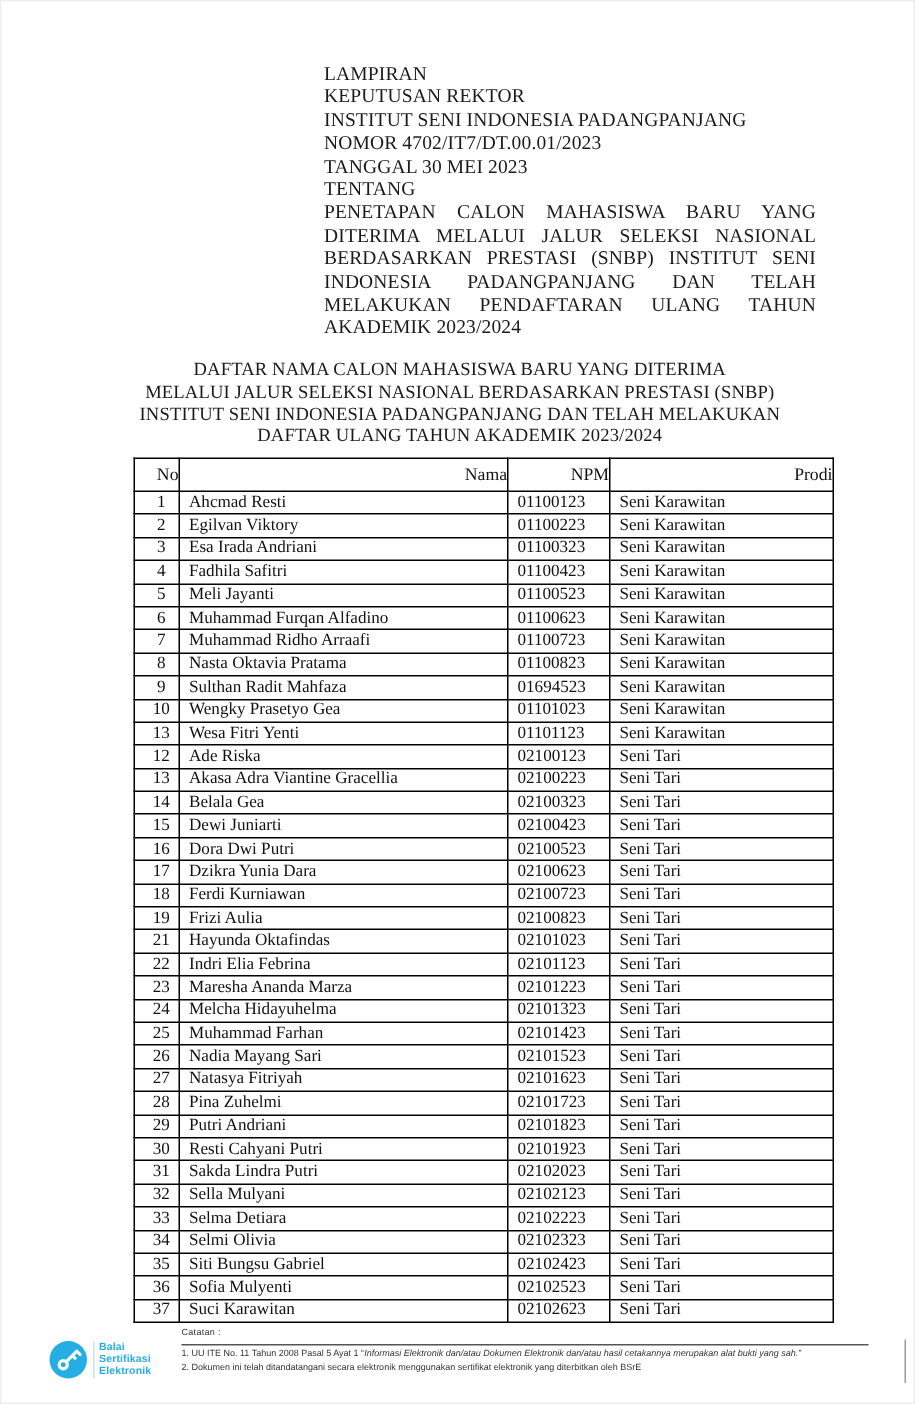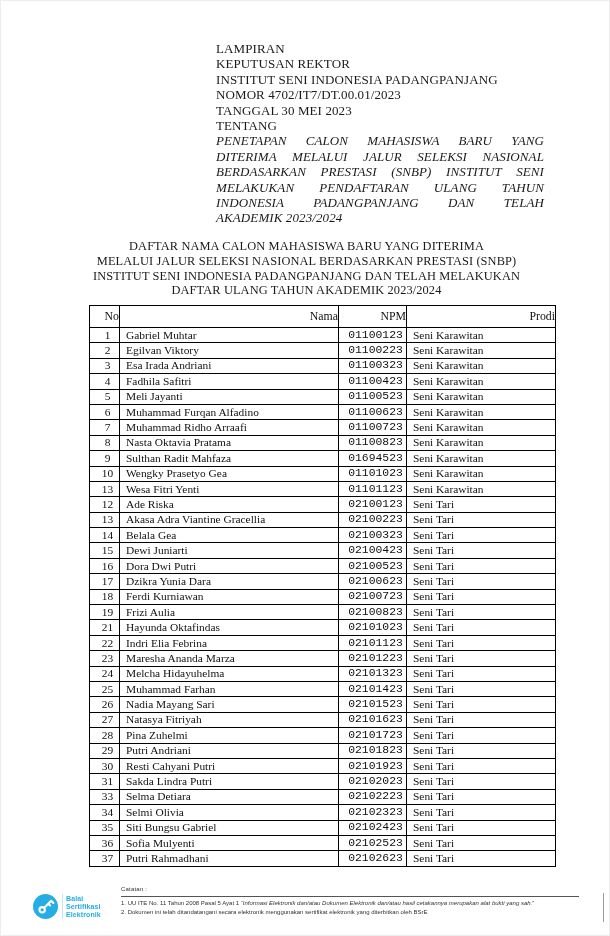--- a/index.html
+++ b/index.html
@@ -13,21 +13,21 @@
     box-sizing:border-box;
     border:1px solid #ededed;
   }
   
   .header-block{
     position:absolute; left:215px; top:40px; width:328px;
     font-size:13px; line-height:15.4px;
     letter-spacing:.1px;
   }
   .header-line{white-space:nowrap;}
-  .subject-line{text-align:justify; text-align-last:justify;font-style:italic;}
+  .subject-line{text-align:justify; text-align-last:justify;}
   .subject-line.last{text-align-last:left;}
   
   .doc-title{
     position:absolute; left:30px; right:27px; top:238px;
     text-align:center; font-size:12.4px; line-height:14.8px;
     letter-spacing:.1px;
   }
   
   table.students{
     position:absolute; left:88px; top:304px;
@@ -44,21 +44,21 @@
     line-height:13px;
     overflow:hidden;
     white-space:nowrap;
   }
   table.students{border:1.5px solid #000;}
   table.students th{
     height:21px; font-weight:normal; text-align:right; padding:0;
     font-size:11.8px;
   }
   td.c-no{ text-align:center; padding:0; }
-  td.c-npm{ text-align:center; padding:0;font-family:Liberation Mono, monospace; }
+  td.c-npm{ padding:0; }
   col.w-no{width:30px;} col.w-nama{width:219px;} col.w-npm{width:68px;} col.w-prodi{width:149px;}
   
   .footer{position:absolute; left:0; top:880px; width:610px; height:56px; font-family:"Liberation Sans", sans-serif;}
   .logo-circle{
     position:absolute; left:32px; top:13px; width:25px; height:25px;
     border-radius:50%;
   }
   .logo-circle svg{position:absolute; left:2px; top:2px;}
   .logo-sep{position:absolute; left:61px; top:13px; width:1px; height:25px; background:#bfe7f5;}
   .logo-text{
@@ -88,22 +88,22 @@
         <div class="header-line">KEPUTUSAN REKTOR</div>
         <div class="header-line">INSTITUT SENI INDONESIA PADANGPANJANG</div>
         <div class="header-line">NOMOR 4702/IT7/DT.00.01/2023</div>
         <div class="header-line">TANGGAL 30 MEI 2023</div>
         <div class="header-line">TENTANG</div>
       </div>
     <div>
         <div class="subject-line">PENETAPAN CALON MAHASISWA BARU YANG</div>
         <div class="subject-line">DITERIMA MELALUI JALUR SELEKSI NASIONAL</div>
         <div class="subject-line">BERDASARKAN PRESTASI (SNBP) INSTITUT SENI</div>
+        <div class="subject-line">INDONESIA PADANGPANJANG DAN TELAH</div>
         <div class="subject-line">MELAKUKAN PENDAFTARAN ULANG TAHUN</div>
-        <div class="subject-line">INDONESIA PADANGPANJANG DAN TELAH</div>
         <div class="subject-line last">AKADEMIK 2023/2024</div>
       </div>
   </div>
 
   <div class="doc-title">
       <div class="title-line">DAFTAR NAMA CALON MAHASISWA BARU YANG DITERIMA</div>
       <div class="title-line">MELALUI JALUR SELEKSI NASIONAL BERDASARKAN PRESTASI (SNBP)</div>
       <div class="title-line">INSTITUT SENI INDONESIA PADANGPANJANG DAN TELAH MELAKUKAN</div>
       <div class="title-line">DAFTAR ULANG TAHUN AKADEMIK 2023/2024</div>
     </div>
@@ -119,21 +119,21 @@
       <tr>
           <th>No</th>
           <th>Nama</th>
           <th>NPM</th>
           <th>Prodi</th>
         </tr>
     </thead>
     <tbody>
         <tr>
           <td class="c-no">1</td>
-          <td class="c-nama">Gabriel Muhtar</td>
+          <td class="c-nama">Ahcmad Resti</td>
           <td class="c-npm">01100123</td>
           <td class="c-prodi">Seni Karawitan</td>
         </tr>
         <tr>
           <td class="c-no">2</td>
           <td class="c-nama">Egilvan Viktory</td>
           <td class="c-npm">01100223</td>
           <td class="c-prodi">Seni Karawitan</td>
         </tr>
         <tr>
@@ -298,20 +298,26 @@
           <td class="c-npm">02101923</td>
           <td class="c-prodi">Seni Tari</td>
         </tr>
         <tr>
           <td class="c-no">31</td>
           <td class="c-nama">Sakda Lindra Putri</td>
           <td class="c-npm">02102023</td>
           <td class="c-prodi">Seni Tari</td>
         </tr>
         <tr>
+          <td class="c-no">32</td>
+          <td class="c-nama">Sella Mulyani</td>
+          <td class="c-npm">02102123</td>
+          <td class="c-prodi">Seni Tari</td>
+        </tr>
+        <tr>
           <td class="c-no">33</td>
           <td class="c-nama">Selma Detiara</td>
           <td class="c-npm">02102223</td>
           <td class="c-prodi">Seni Tari</td>
         </tr>
         <tr>
           <td class="c-no">34</td>
           <td class="c-nama">Selmi Olivia</td>
           <td class="c-npm">02102323</td>
           <td class="c-prodi">Seni Tari</td>
@@ -323,21 +329,21 @@
           <td class="c-prodi">Seni Tari</td>
         </tr>
         <tr>
           <td class="c-no">36</td>
           <td class="c-nama">Sofia Mulyenti</td>
           <td class="c-npm">02102523</td>
           <td class="c-prodi">Seni Tari</td>
         </tr>
         <tr>
           <td class="c-no">37</td>
-          <td class="c-nama">Putri Rahmadhani</td>
+          <td class="c-nama">Suci Karawitan</td>
           <td class="c-npm">02102623</td>
           <td class="c-prodi">Seni Tari</td>
         </tr>
       </tbody>
   </table>
 
   <div class="footer">
     <div class="logo-circle" style="background: rgb(37, 174, 227);">
       <svg width="21" height="21" viewBox="0 0 24 24" aria-hidden="true">
         <circle cx="8.2" cy="15.8" r="3.1" fill="none" stroke="#ffffff" stroke-width="2.4"></circle>

